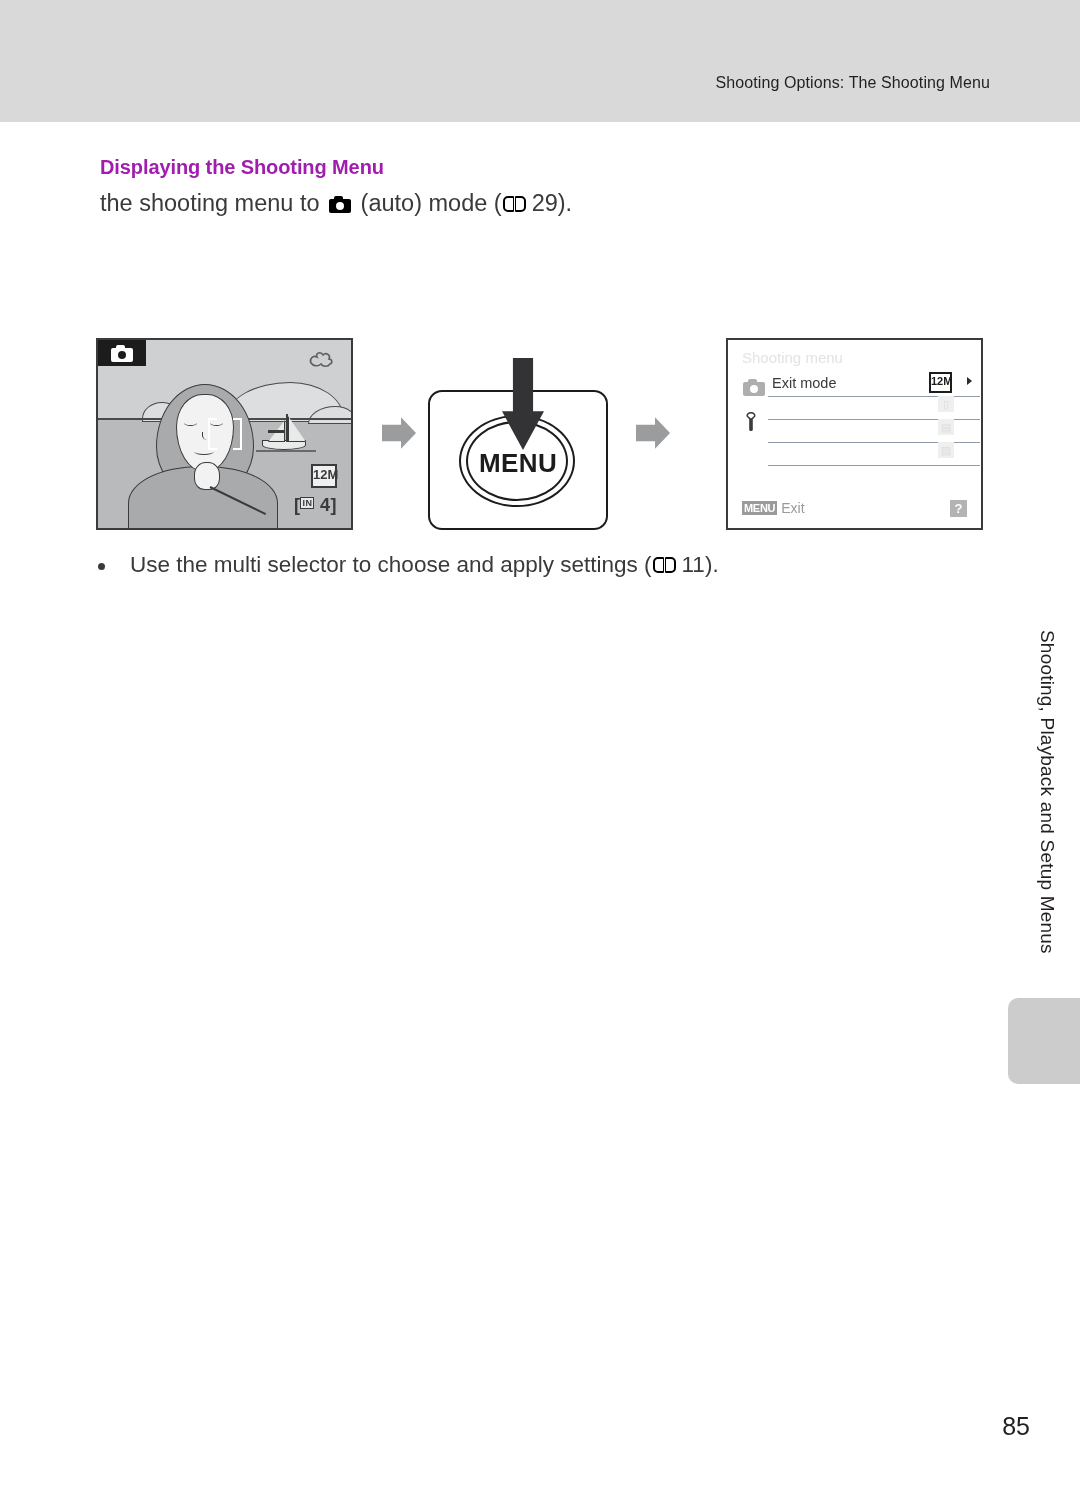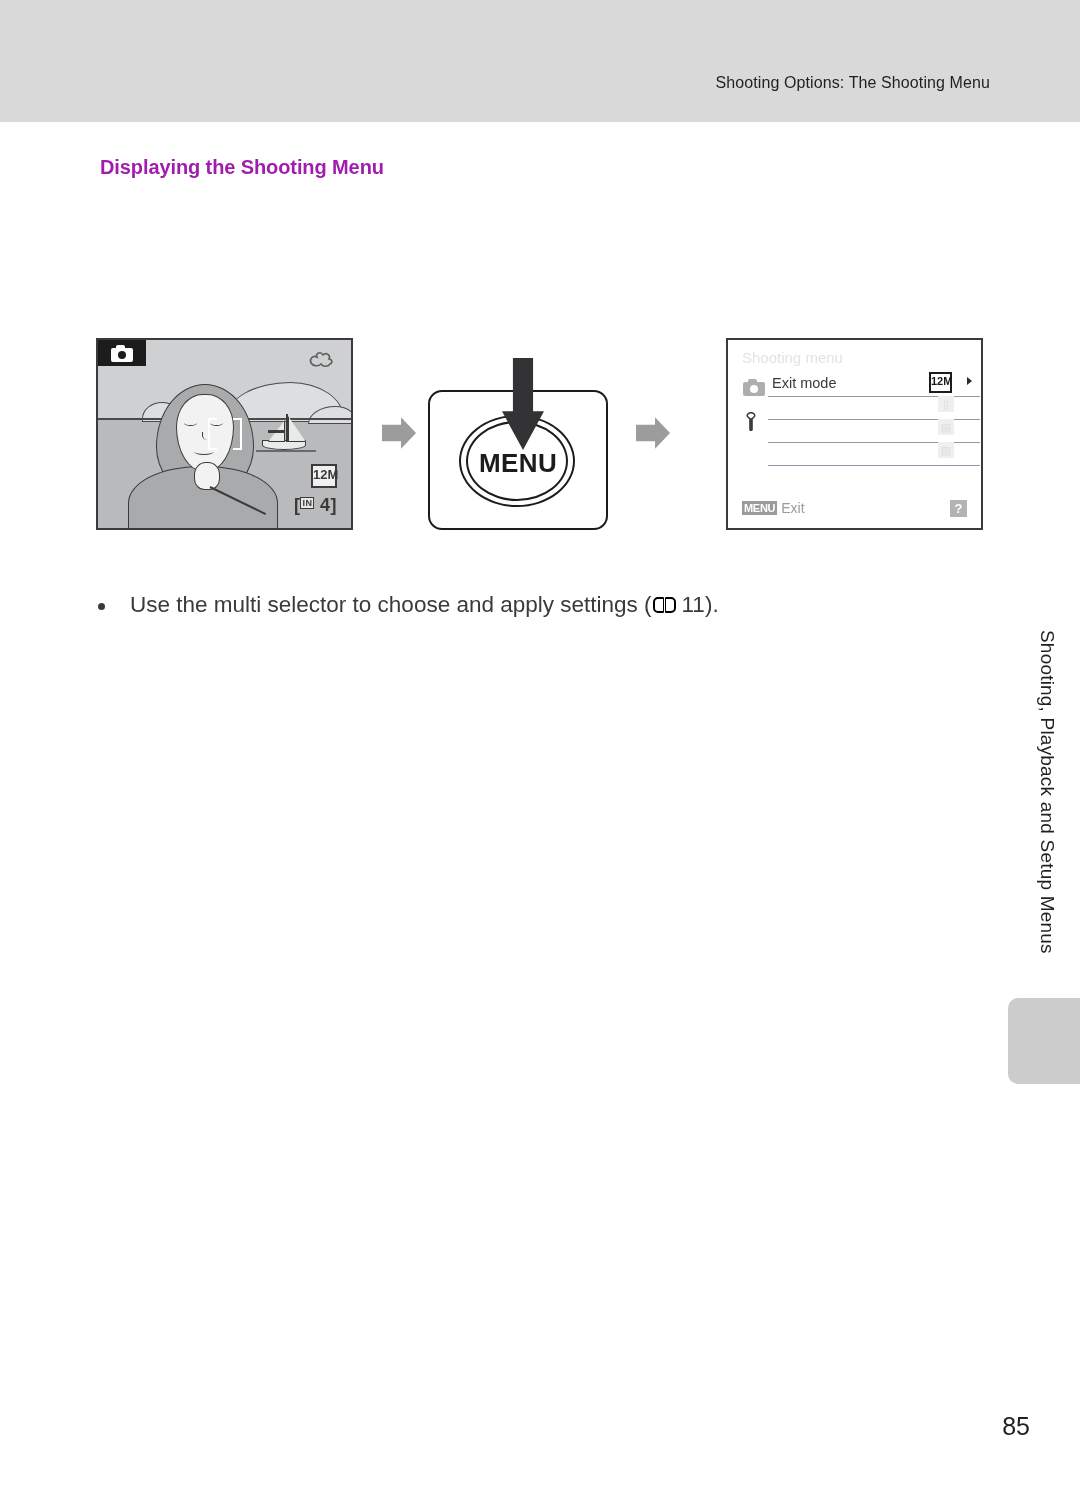--- a/index.html
+++ b/index.html
@@ -353,21 +353,20 @@
     left: 94px; top: 546px;
     width: 900px;
     font-size: 22.5px;
     line-height: 38px;
     color: #3a3a3a;
   }
   .bullets .bl {
     position: relative;
     padding-left: 36px;
     white-space: nowrap;
-    margin-top: 40px;
   }
   .bullets .bl::before {
     content: "";
     position: absolute;
     left: 4px; top: 17px;
     width: 7px; height: 7px;
     background: #3a3a3a;
     border-radius: 50%;
   }
 
@@ -403,20 +402,27 @@
 </head>
 <body>
 
 <div class="header-band">
   <div class="header-title">Shooting Options: The Shooting Menu</div>
 </div>
 
 <h1 class="page-title">Displaying the Shooting Menu</h1>
 
 <div class="body-block">
+  <span class="ln">
+    <span>the shooting menu to</span>
+    <span class="ico ico-cam">
+      <span class="hump"></span><span class="body"></span><span class="lens"></span>
+    </span>
+    <span>(auto) mode (</span><span class="ico ico-book"><span class="pg pgL"></span><span class="pg pgR"></span></span><span>29).</span>
+  </span>
 </div>
 
 <div class="illus">
 
   <div class="lcd">
     <div class="sky"></div>
     <div class="sea"></div>
     <div class="mtn2"></div>
     <div class="mtn1"></div>
     <div class="mtn3"></div>

